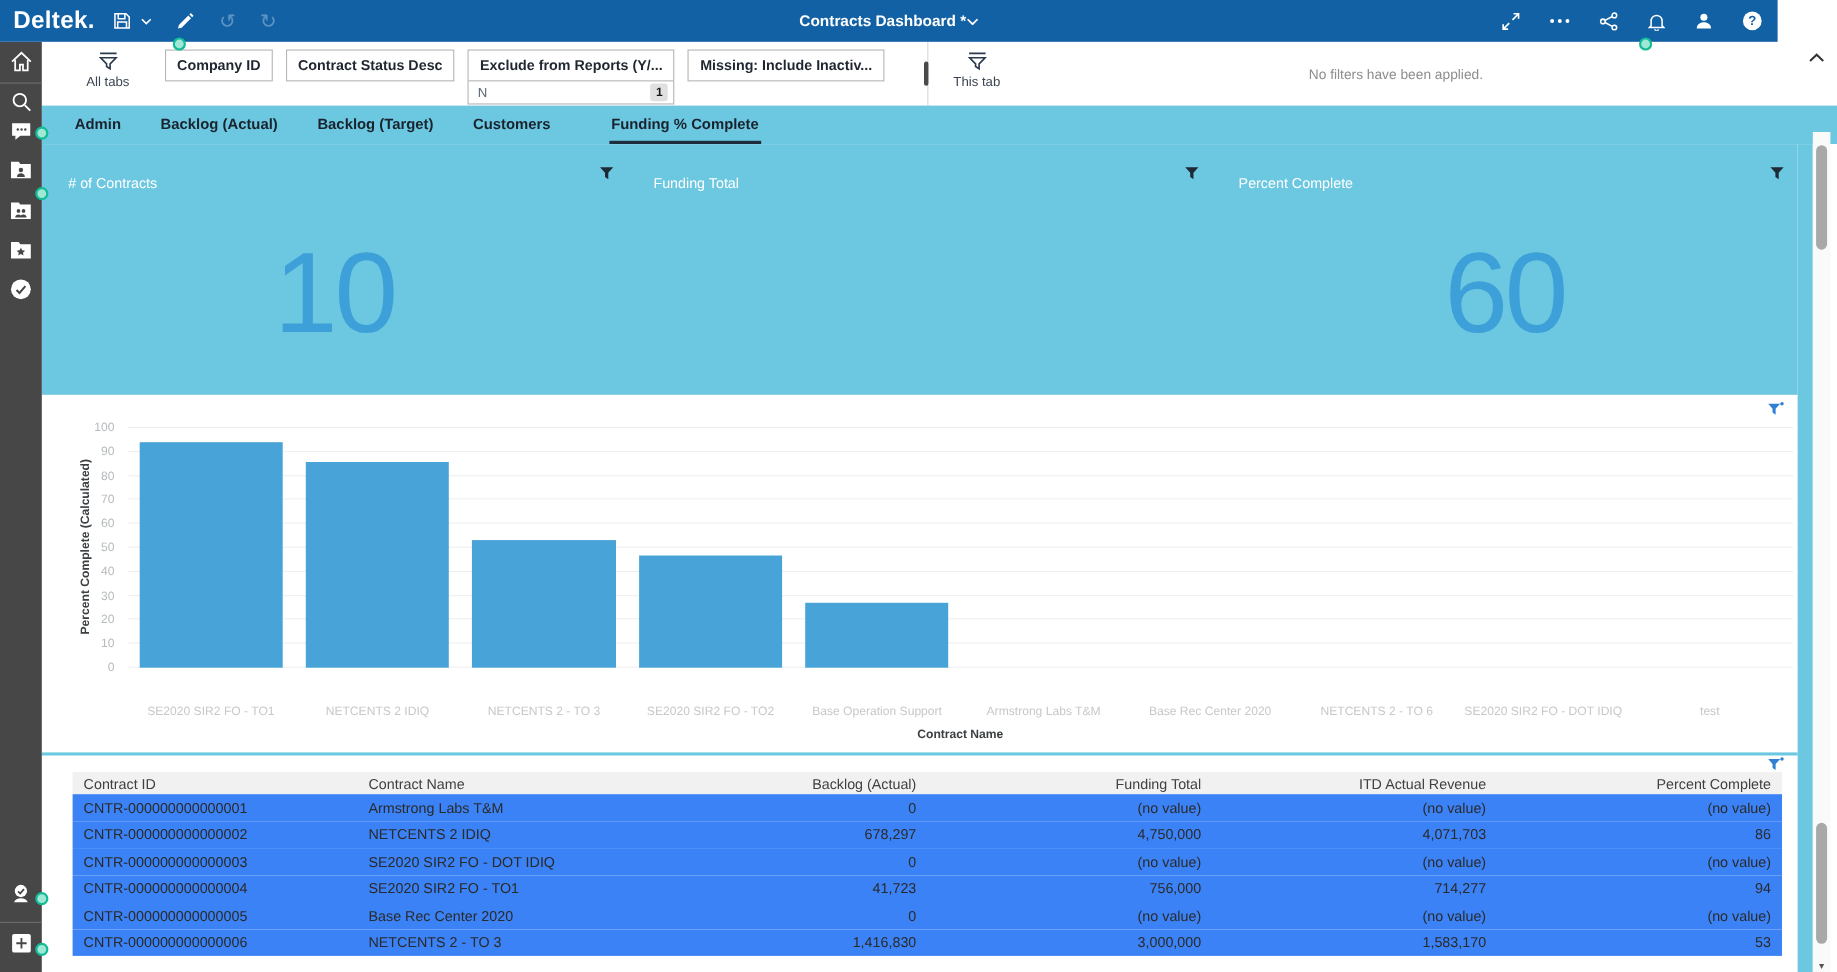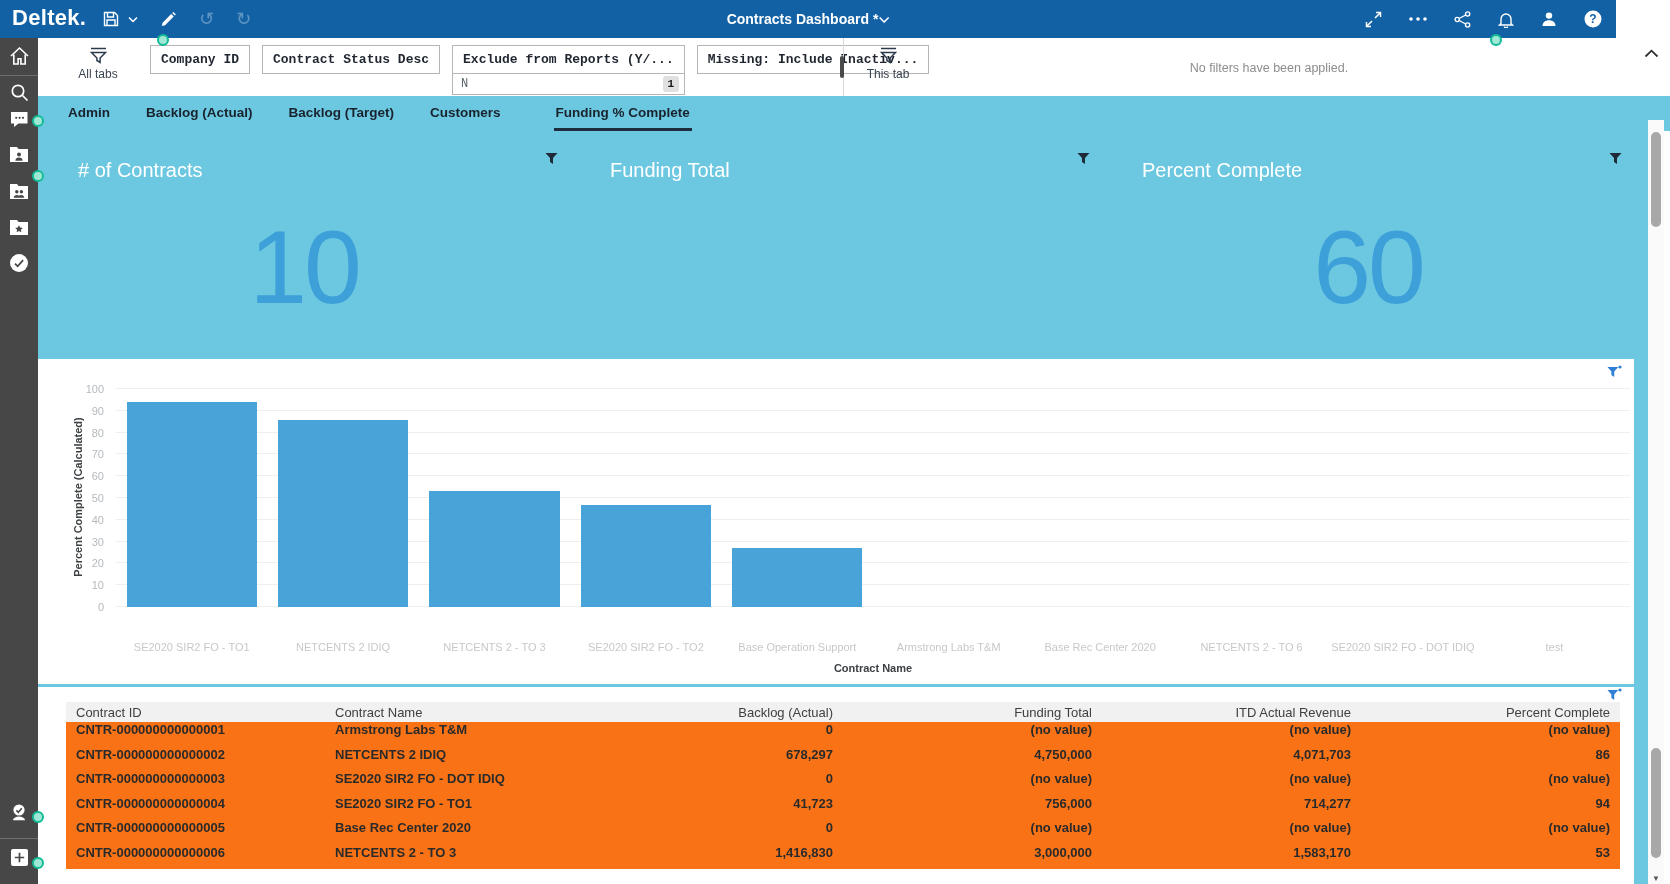--- a/index.html
+++ b/index.html
@@ -29,21 +29,21 @@
 
   
   .sidebar{position:absolute;left:0;top:38px;width:38px;bottom:0;background:var(--sidebar-bg);z-index:15;}
   .side-ic{position:absolute;left:0;width:38px;display:flex;justify-content:center;cursor:pointer;}
   .side-sep{position:absolute;left:0;width:38px;height:1px;background:#6e6e6e;}
 
   
   .filterbar{position:absolute;left:38px;top:38px;width:1632px;height:58px;background:#fff;}
   .ft-sec{position:absolute;top:8px;width:72px;display:flex;flex-direction:column;align-items:center;gap:2px;cursor:pointer;}
   .ft-sec .ft-label{font-size:12px;color:#3a4450;}
-  .chips{position:absolute;left:112px;top:7px;display:flex;gap:12px;align-items:flex-start;font-family:Liberation Mono, monospace;}
+  .chips{position:absolute;left:112px;top:7px;display:flex;gap:12px;align-items:flex-start;}
   .chip{border:1px solid #b5b5b5;background:#fff;min-width:80px;cursor:pointer;}
   .chip-label{font-size:13px;font-weight:bold;color:#1f2630;padding:6px 10px;white-space:nowrap;}
   .chip-valrow{border-top:1px solid #b5b5b5;display:flex;justify-content:space-between;align-items:center;
     padding:2px 5px 2px 8px;height:21px;}
   .chip-value{font-size:12px;color:#5a6872;}
   .chip-count{background:#e0e0e0;border-radius:3px;min-width:16px;height:16px;display:flex;align-items:center;
     justify-content:center;font-size:11px;font-weight:bold;color:#161616;}
   .ft-divider{position:absolute;left:805px;top:0;height:58px;width:1px;background:#d8d8d8;}
   .ft-mini-thumb{position:absolute;left:802px;top:18px;width:4px;height:22px;background:#4a4a4a;border-radius:2px;}
   .no-filters{position:absolute;left:950px;right:120px;top:23px;text-align:center;font-size:12.5px;color:#8d8d8d;}
@@ -54,21 +54,21 @@
     display:flex;align-items:stretch;gap:32px;padding-left:28px;}
   .tab{display:flex;align-items:center;font-size:13.5px;font-weight:600;color:#19232e;
     border-bottom:3px solid transparent;padding:0 2px;cursor:pointer;white-space:nowrap;}
   .tab.active{border-bottom-color:var(--active-tab-underline);margin-left:19px;}
 
   
   .content{position:absolute;left:38px;top:131px;width:1632px;height:753px;background:#fff;}
   .right-strip{position:absolute;left:1596px;top:0;width:14px;height:753px;background:var(--accent-blue);}
   .kpi-band{position:absolute;left:0;top:0;width:1596px;height:228px;background:var(--accent-blue);display:flex;}
   .kpi-widget{position:relative;flex:1;}
-  .kpi-title{position:absolute;left:40px;top:28px;color:#fff;font-size:20px;}
+  .kpi-title{position:absolute;left:24px;top:28px;color:#fff;font-size:13px;}
   .kpi-funnel{position:absolute;right:12px;top:20px;color:var(--filter-icon-dark);cursor:pointer;}
   .kpi-value{position:absolute;left:0;right:0;top:84px;text-align:center;line-height:1;
     font-size:104px;color:var(--kpi-value);letter-spacing:-3px;}
 
   
   .chart-widget{position:absolute;left:0;top:228px;width:1596px;height:325px;background:#fff;}
   .w-funnel{position:absolute;right:12px;top:6px;color:var(--filter-icon-blue);cursor:pointer;}
   .plot{position:absolute;left:78px;top:30px;width:1514px;height:218px;}
   .gridline{position:absolute;left:0;right:0;height:1px;background:#efefef;}
   .yticks{position:absolute;left:30px;top:30px;width:40px;height:218px;}
@@ -82,21 +82,21 @@
   .xlabel{flex:1;text-align:center;font-size:11px;color:#c6c8ca;white-space:nowrap;overflow:hidden;}
   .x-title{position:absolute;left:78px;top:303px;width:1514px;text-align:center;font-size:11px;font-weight:bold;color:#3c4043;}
 
   .widget-gap{position:absolute;left:0;top:553px;width:1596px;height:3px;background:var(--accent-blue);}
 
   
   .table-widget{position:absolute;left:0;top:556px;width:1596px;height:197px;background:#fff;}
   .tbl{position:absolute;left:28px;top:15px;width:1554px;}
   .thead{display:flex;height:20px;background:#f1f1f1;align-items:center;}
   .th{flex:1;padding:0 10px;font-size:13px;color:#404040;white-space:nowrap;overflow:hidden;cursor:pointer;}
-  .tr{display:flex;height:24.5px;align-items:flex-start;background:#f97316;cursor:pointer;font-weight:bold;}
+  .tr{display:flex;height:24.5px;align-items:center;background:#3b82f6;cursor:pointer;}
   .td{flex:1;padding:0 10px;font-size:13px;color:#2a2a2a;white-space:nowrap;overflow:hidden;}
   .al-right{text-align:right;}
   .al-left{text-align:left;}
 
   
   .v-scroll{position:absolute;left:1648px;top:120px;width:16px;bottom:0;background:#fafafa;z-index:25;}
   .v-thumb{position:absolute;left:3px;width:10px;background:#a8a8a8;border-radius:5px;cursor:pointer;}
   .v-down{position:absolute;left:0;bottom:1px;width:16px;text-align:center;font-size:8px;color:#555;cursor:pointer;}
 </style>
 </head>

